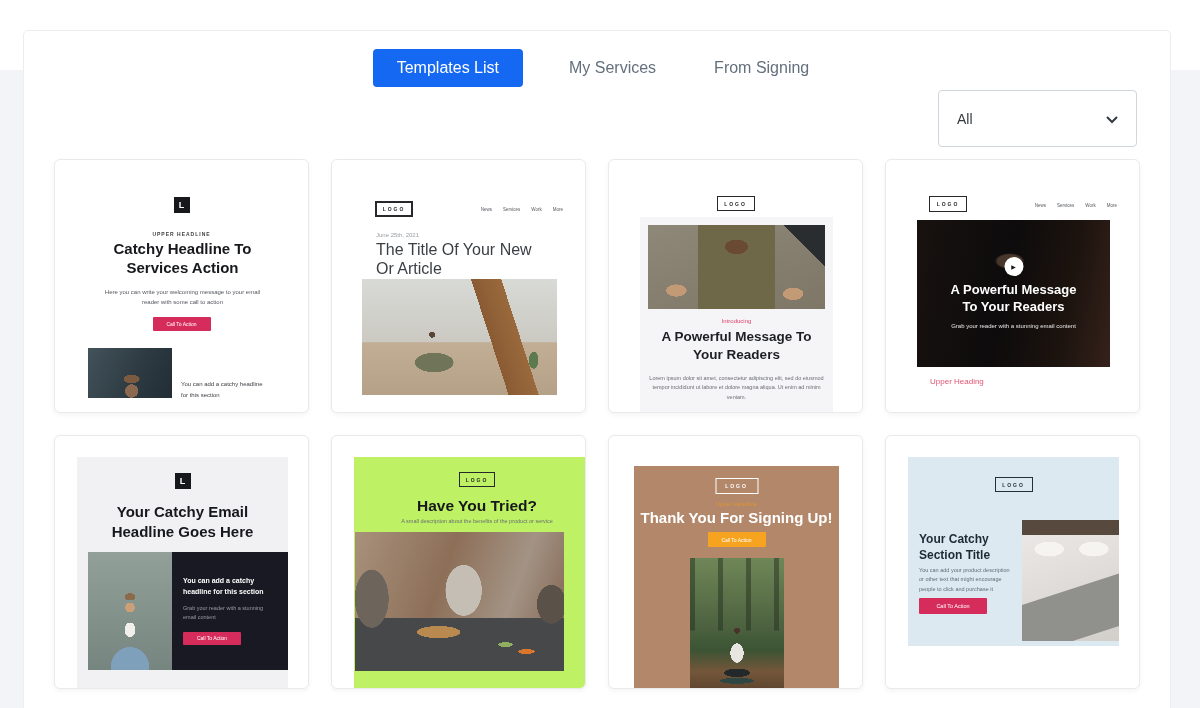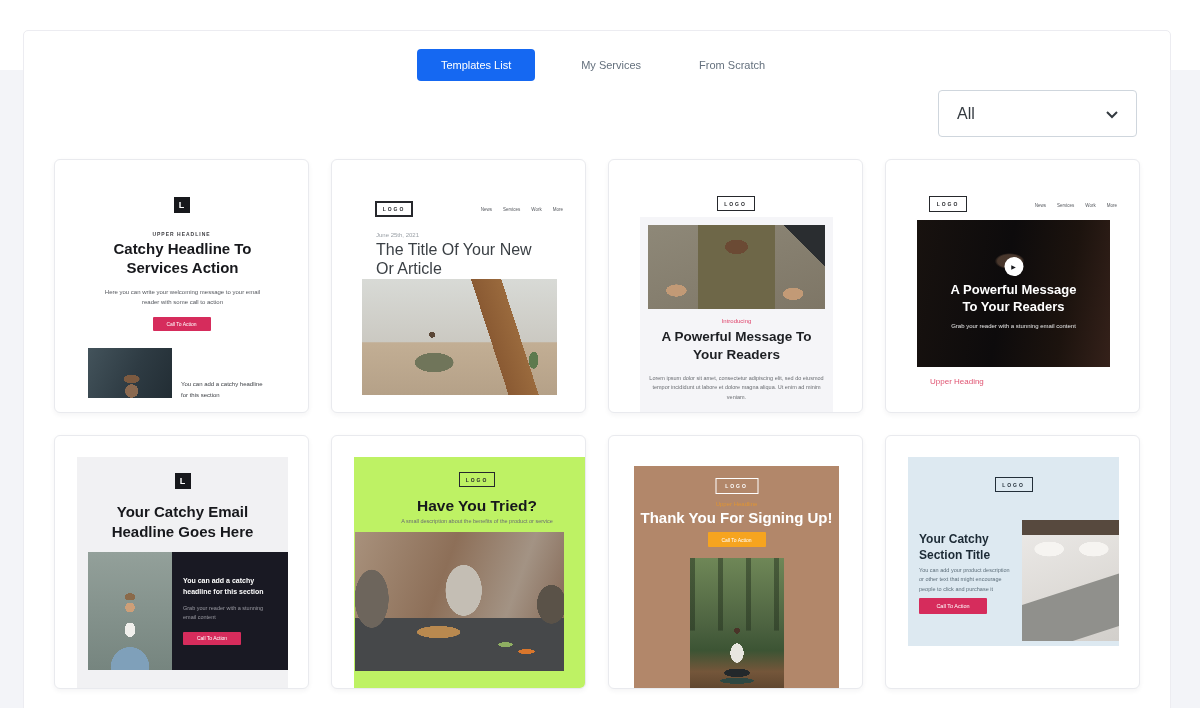--- a/index.html
+++ b/index.html
@@ -5,28 +5,28 @@
   * { margin:0; padding:0; box-sizing:border-box; }
   html,body { font-family:"Liberation Sans", sans-serif; }
   #page { position:relative; width:1200px; height:708px; background:#f3f4f8; overflow:hidden; }
   .topbar { position:absolute; top:0; left:0; right:0; height:70px; background:#fff; }
   .panel { position:absolute; top:30px; left:23px; width:1148px; height:700px;
            background:#fff; border:1px solid #ececf1; border-radius:5px; }
 
   
   .tabs { position:absolute; top:18px; left:0; right:0; display:flex; justify-content:center;
           align-items:center; gap:34px; }
-  .tab { font-size:11px; color:#64707d; padding:10px 12px; cursor:pointer; background:none; border:none;
+  .tab { font-size:16px; color:#64707d; padding:10px 12px; cursor:pointer; background:none; border:none;
          font-family:"Liberation Sans", sans-serif; }
   .tab.active { background:#1568f2; color:#fff; border-radius:4px; padding:10px 24px; font-weight:500; }
 
   
-  .filter { position:absolute; top:59px; right:33px; width:199px; height:47px; background:#fff;
+  .filter { position:absolute; top:59px; right:33px; width:199px; height:57px; background:#fff;
             border:1px solid #cfd6dd; border-radius:4px; display:flex; align-items:center;
-            justify-content:space-between; padding:0 18px; font-size:16px; color:#343a40; cursor:pointer; }
+            justify-content:space-between; padding:0 18px; font-size:14px; color:#343a40; cursor:pointer; }
 
   
   .cards { position:absolute; left:30px; top:128px; display:grid;
            grid-template-columns:repeat(4,255px); gap:22px; }
   .card { position:relative; width:255px; height:254px; background:#fff; border:1px solid #e9eaee;
           border-radius:6px; box-shadow:0 2px 5px rgba(30,35,60,.05); overflow:hidden; cursor:pointer; }
   .abs { position:absolute; }
   .ctr { left:0; right:0; text-align:center; }
   .logo-sq { width:16px; height:16px; background:#17181c; color:#fff; font-weight:bold; font-size:9px;
              display:flex; align-items:center; justify-content:center; left:50%; transform:translateX(-50%); }
@@ -165,21 +165,21 @@
 <body>
 
 <div id="page">
   <div class="topbar"></div>
 
   <div class="panel">
 
     <div class="tabs">
       <button class="tab active">Templates List</button>
       <button class="tab">My Services</button>
-      <button class="tab">From Scratch</button>
+      <button class="tab">From Signing</button>
     </div>
 
     <div class="filter">
       <span>All</span>
       <span>
         <svg width="12" height="8" viewBox="0 0 12 8">
             <path d="M1 1 L6 6 L11 1" stroke="#343a40" stroke-width="2" fill="none"></path>
           </svg>
       </span>
     </div>

